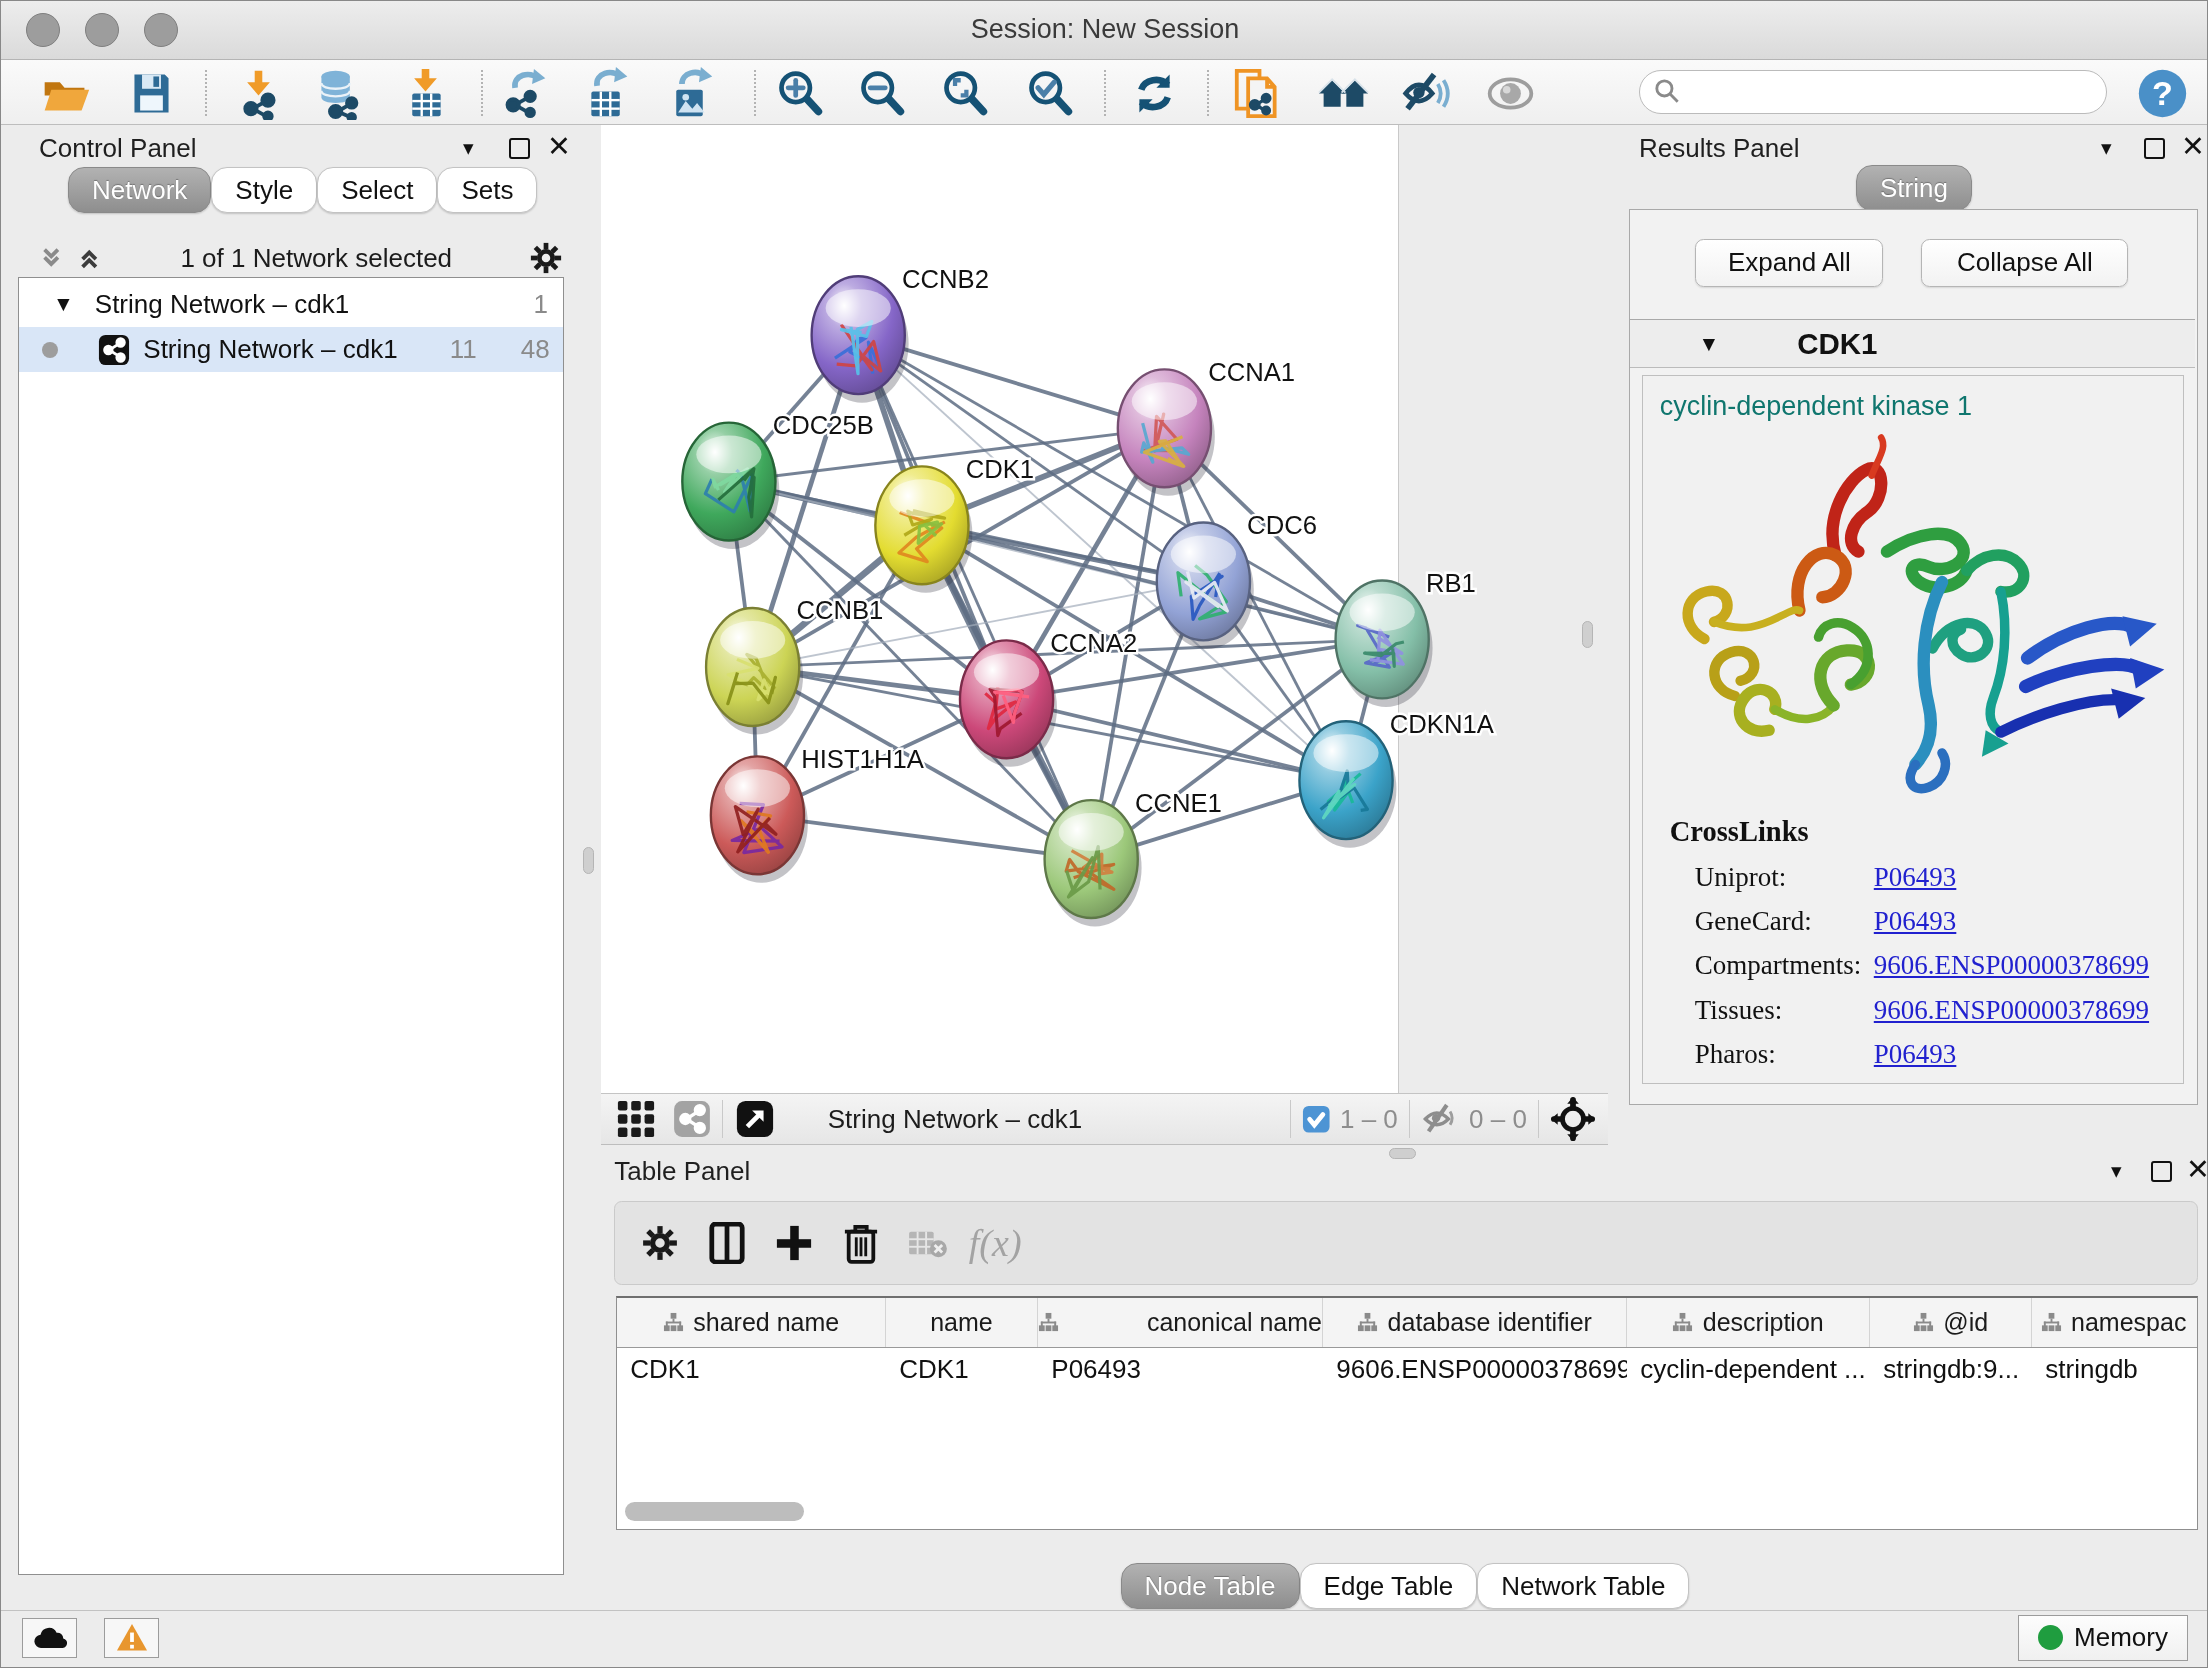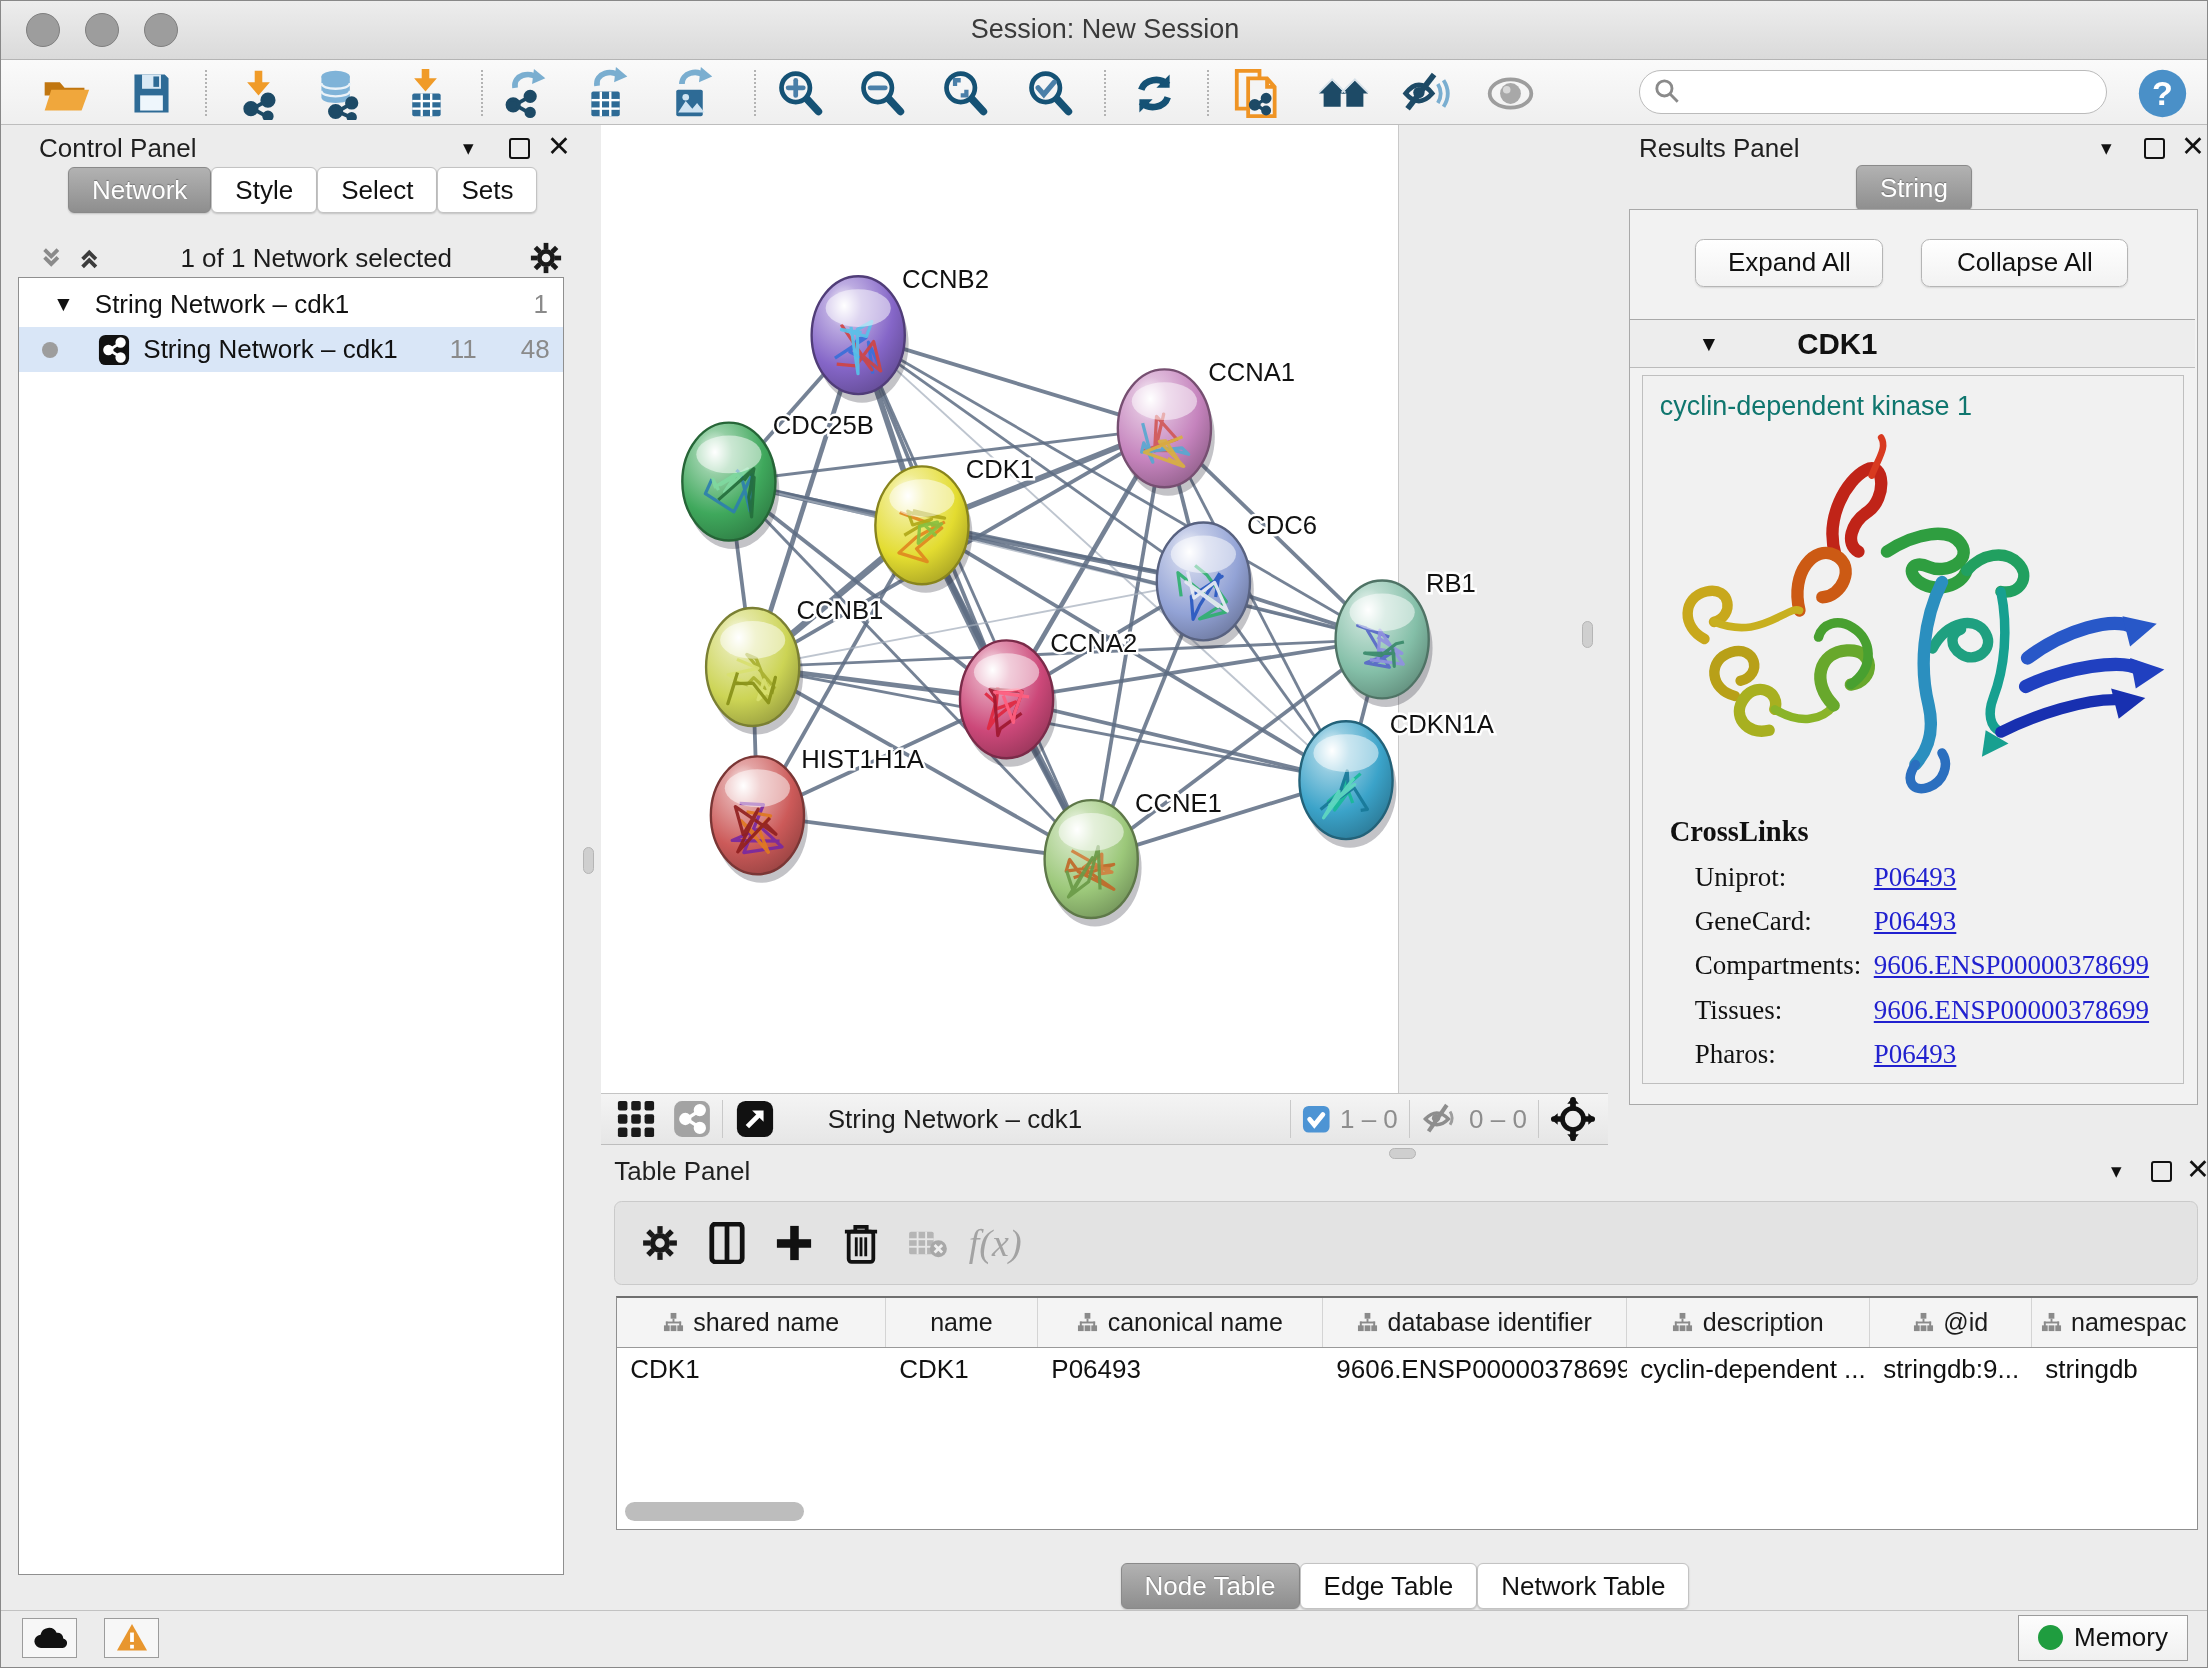--- a/index.html
+++ b/index.html
@@ -31,21 +31,21 @@
 
   
   .phead { font-size:26px; color:#1f1f1f; }
   .pctl { display:inline-flex; align-items:center; justify-content:center; }
   .tri { font-size:21px; color:#111; }
   .sqico { width:21px; height:21px; border:2.9px solid #111; border-radius:2.9px; display:inline-block; }
   .xico { font-size:28.5px; font-weight:bold; color:#111; line-height:21px; }
 
   
   .tab { display:inline-block; text-align:center; font-size:26px; padding:6.7px 23px;
-    background:#fff; border:1px solid #c3c3c3; border-radius:6px; color:#111;
+    background:#fff; border:1px solid #c3c3c3; border-radius:16px; color:#111;
     box-shadow:0 1px 1.9px rgba(0,0,0,.18); }
   .tab.active { background:linear-gradient(#b2b2b2,#8e8e8e); color:#fff; border-color:#8a8a8a;
     text-shadow:0 -1px 1px rgba(0,0,0,.3); }
 
   
   .control-panel { position:absolute; left:0; top:124px; width:589px; height:1475px; background:#ececec; }
   .cp-listbox { position:absolute; left:17px; top:152px; width:546px; height:1298px;
     background:#fff; border:1.9px solid #8f8f8f; }
   .tree-row { position:absolute; left:0; width:100%; height:45px; display:flex; align-items:center;
     font-size:26px; color:#111; }
@@ -85,21 +85,21 @@
   .tp-toolbar { position:absolute; left:13.3px; top:55px; width:1584px; height:84px;
     background:#e3e3e3; border:1px solid #cacaca; border-radius:7.6px; display:flex; align-items:center; }
   .tp-tool { width:67px; height:57px; display:flex; align-items:center; justify-content:center; }
   .tbl { position:absolute; left:15px; top:150px; width:1582px; height:234px; background:#fff;
     border:1.9px solid #8f8f8f; border-top:2.9px solid #6f6f6f; }
   .tbl-head { display:flex; height:50px; background:#f4f4f4; border-bottom:1.9px solid #999; }
   .th { display:flex; align-items:center; justify-content:center; gap:9.5px; font-size:25px; color:#1a1a1a;
     border-right:1px solid #d4d4d4; overflow:hidden; white-space:nowrap; }
   .tbl-row { display:flex; height:42px; align-items:center; font-size:26px; color:#111; }
   .td { padding-left:13.3px; overflow:hidden; white-space:nowrap; }
-  .c0{width:269px;} .c1{width:152px;} .c2{width:285px;} .c3{width:304px;} .c4{width:243px;} .c5{width:162px;} .c6{width:163px; border-right:none;}
+  .c0{width:269px;} .c1{width:152px;} .c2{width:285px;justify-content:space-between;} .c3{width:304px;} .c4{width:243px;} .c5{width:162px;} .c6{width:163px; border-right:none;}
   .hscroll { position:absolute; left:7.6px; bottom:7.6px; width:179px; height:19px; background:#bdbdbd; border-radius:9.5px; }
   .tp-tabs { position:absolute; left:0; top:417px; width:100%; text-align:center; }
 
   
   .statusbar { position:absolute; left:0; top:1609px; width:2208px; height:59px; background:#ececec;
     border-top:1.9px solid #c2c2c2; }
   .sb-btn { position:absolute; top:6.7px; width:55px; height:40px; background:#f7f7f7; border:1.9px solid #9c9c9c;
     display:flex; align-items:center; justify-content:center; }
   .memory-btn { position:absolute; right:21px; top:3.8px; height:46px; background:linear-gradient(#fdfdfd,#f0f0f0);
     border:1.9px solid #9c9c9c; display:flex; align-items:center; gap:11.4px; padding:0 19px; font-size:26px; color:#111; }

